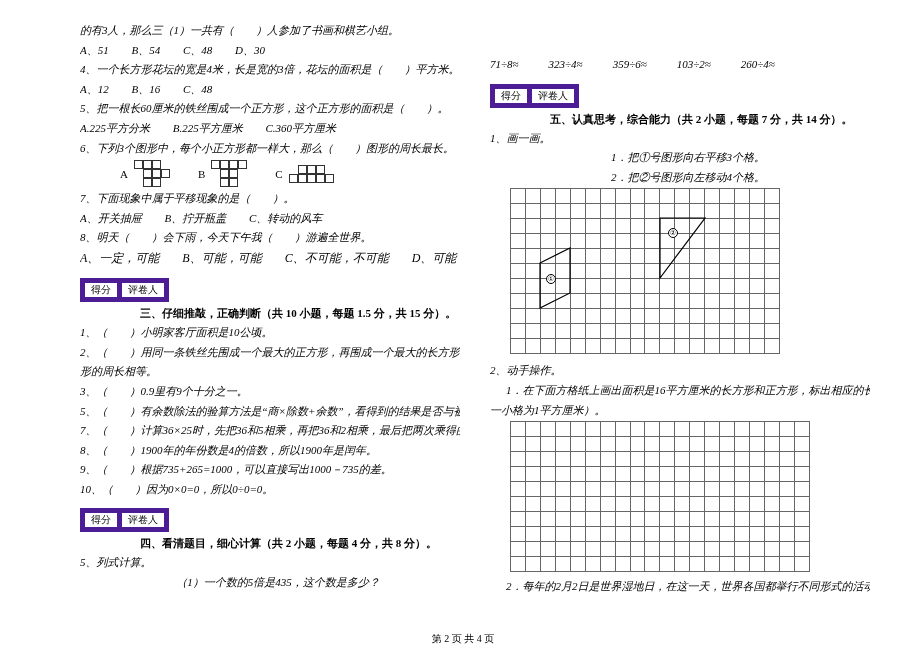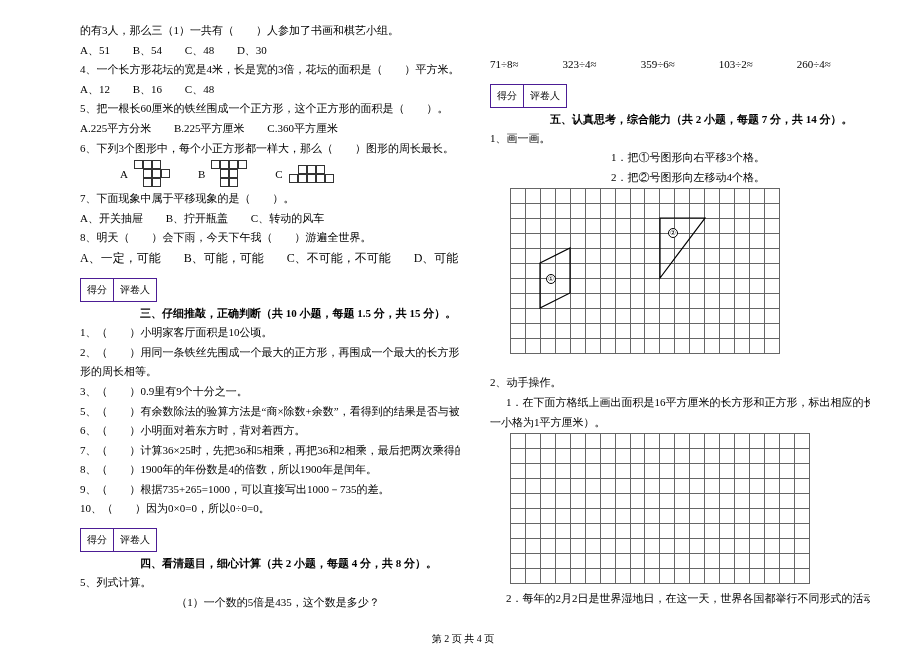--- a/index.html
+++ b/index.html
@@ -12,32 +12,32 @@
     height: 650px;
     position: relative;
     overflow: hidden;
   }
   .page {
     display: flex;
     gap: 30px;
     padding: 20px 50px 10px 80px;
   }
   .col { flex: 1; min-width: 0; }
-  .line { margin: 2px 0; line-height: 1.6; white-space: nowrap; overflow: hidden; }
+  .line { margin: 2px 0; line-height: 1.6; white-space: nowrap; overflow: hidden; font-style: italic; }
   .opts span { display: inline-block; margin-right: 20px; }
   .shapes-row { display: flex; align-items: center; gap: 28px; margin: 3px 0 3px 40px; }
   .shp { display: flex; align-items: center; gap: 6px; }
   .cells { display: grid; grid-auto-rows: 9px; grid-auto-columns: 9px; }
   .cells div { border: 1px solid #333; background: #fff; }
   .score-box { display: flex; margin: 10px 0 4px 0; }
-  .score-box div { border: 1px solid #4c1d95; font-size: 10px; padding: 2px 6px; height: 24px; display:flex; align-items:center; }
+  .score-box div { border: 5px solid #4c1d95; font-size: 10px; padding: 2px 6px; height: 24px; display:flex; align-items:center; }
   .score-box div:first-child { border-right: none; }
   .sect-title { font-weight: bold; margin: 3px 0 3px 60px; }
   .indent { padding-left: 16px; text-align: center; }
-  .estdiv { display: flex; gap: 44px; }
+  .estdiv { display: flex; gap: 30px; }
   .grid-draw { position: relative; margin-left: 20px; }
   .grid-draw table { border-collapse: collapse; }
   .grid-draw td { border: 1px solid #666; width: 15px; height: 15px; padding:0; }
   .poly { position: absolute; stroke: #000; stroke-width: 1.2; fill: none; }
   .circ { position: absolute; border: 1px solid #000; border-radius: 50%; width: 10px; height: 10px; display:flex; align-items:center; justify-content:center; font-size:7px; background:#fff; }
   .footer { position: absolute; bottom: 4px; left: 0; right: 11px; text-align: center; font-size: 10px; padding-left: 17px; }
 </style>
 </head>
 <body>
 
@@ -128,21 +128,20 @@
     <div class="score-box">
       <div>得分</div>
       <div>评卷人</div>
     </div>
     <div class="sect-title">三、仔细推敲，正确判断（共 10 小题，每题 1.5 分，共 15 分）。</div>
     <div class="line">1、（　　）小明家客厅面积是10公顷。</div>
     <div class="line">2、（　　）用同一条铁丝先围成一个最大的正方形，再围成一个最大的长方形，长方形和正方</div>
     <div class="line">形的周长相等。</div>
     <div class="line">3、（　　）0.9里有9个十分之一。</div>
     <div class="line">5、（　　）有余数除法的验算方法是“商×除数+余数”，看得到的结果是否与被除数相等。</div>
-    <div class="line">6、（　　）小明面对着东方时，背对着西方。</div>
     <div class="line">7、（　　）计算36×25时，先把36和5相乘，再把36和2相乘，最后把两次乘得的结果相加。</div>
     <div class="line">8、（　　）1900年的年份数是4的倍数，所以1900年是闰年。</div>
     <div class="line">9、（　　）根据735+265=1000，可以直接写出1000－735的差。</div>
     <div class="line">10、（　　）因为0×0=0，所以0÷0=0。</div>
 
     <div class="score-box">
       <div>得分</div>
       <div>评卷人</div>
     </div>
     <div class="sect-title">四、看清题目，细心计算（共 2 小题，每题 4 分，共 8 分）。</div>
@@ -403,21 +402,21 @@
         <polygon points="150,30 195,30 150,90" fill="none" stroke="#000"></polygon>
       </svg>
       <div class="circ" style="left:36px;top:86px">
           <span>①</span>
         </div>
       <div class="circ" style="left:158px;top:40px">
           <span>②</span>
         </div>
     </div>
 
-    <div class="line" style="margin-top:20px">2、动手操作。</div>
+    <div class="line" style="margin-top:8px">2、动手操作。</div>
     <div class="line indent">1．在下面方格纸上画出面积是16平方厘米的长方形和正方形，标出相应的长、宽或边长（每</div>
     <div class="line">一小格为1平方厘米）。</div>
 
     <div class="grid-draw" style="width:300px">
       <table>
           <tbody id="g2">
             <tr>
               <td></td>
               <td></td>
               <td></td>

